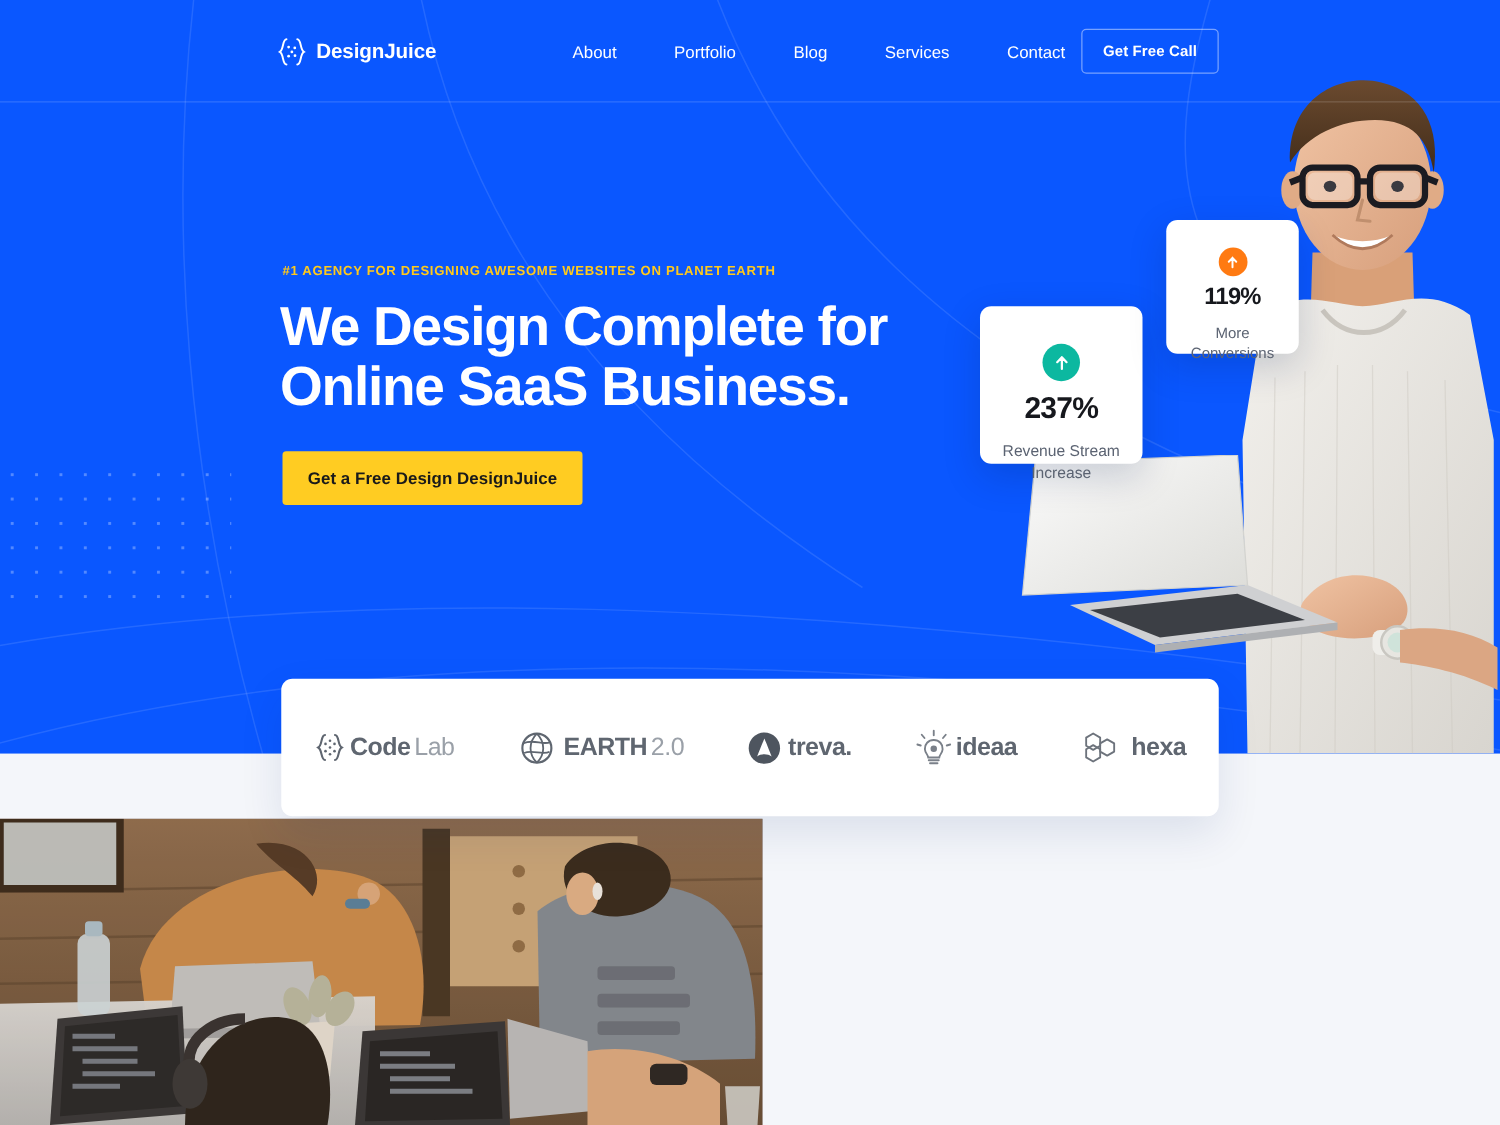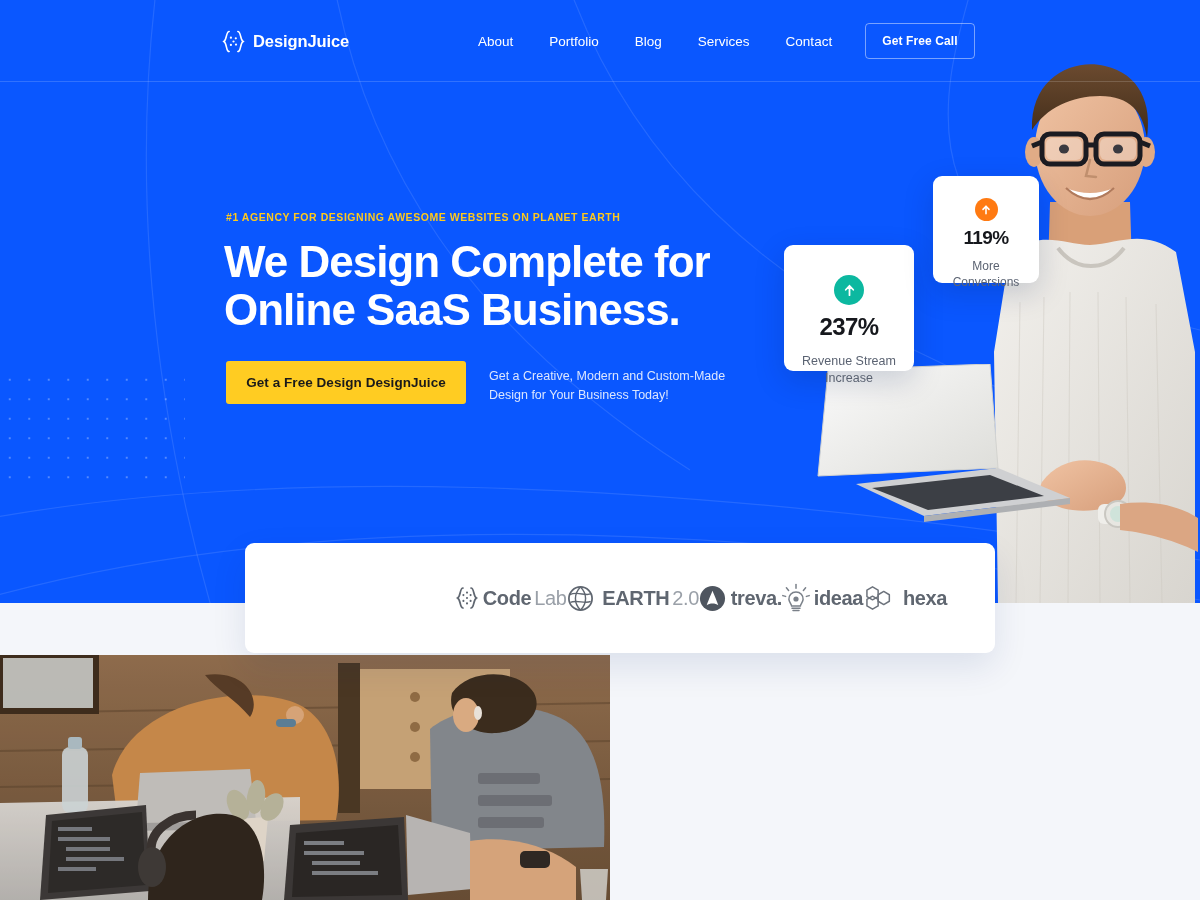--- a/index.html
+++ b/index.html
@@ -30,21 +30,21 @@
     z-index:8;
   }
   .logo-wrap {
     position:absolute; left:221px; top:29px;
     display:flex; align-items:center; gap:7px;
   }
   .logo-mark { width:25px; height:25px; display:block; }
   .logo-text {
     color:#fff; font-size:16.5px; font-weight:bold; letter-spacing:-0.1px;
   }
-  .nav { position:absolute; left:463px; top:33px; display:flex; gap:6px; }
+  .nav { position:absolute; left:443px; top:33px; display:flex; gap:16px; }
   .nav a {
     color:#fff; font-size:13.5px; text-decoration:none; font-weight:500;
     padding:0 15px; line-height:18px; white-space:nowrap;
   }
   .cta-outline {
     position:absolute; left:865px; top:23px; width:110px; height:36px;
     border:1px solid rgba(255,255,255,.45); border-radius:4px;
     color:#fff; font-size:12px; font-weight:bold;
     display:flex; align-items:center; justify-content:center;
     letter-spacing:.1px; background:transparent; cursor:pointer;
@@ -97,22 +97,22 @@
 
   
   .person { position:absolute; left:980px; top:52px; width:220px; height:551px; overflow:hidden; }
   .laptop { position:absolute; left:812px; top:364px; width:265px; height:168px; }
 
   
   .logos-card {
     position:absolute; left:225px; top:543px; width:750px; height:110px;
     background:#fff; border-radius:9px;
     box-shadow:0 14px 34px rgba(10,40,110,.10);
-    display:flex; align-items:center; justify-content:flex-end;
-    padding:0 48px; z-index:9;margin-left:20px;
+    display:flex; align-items:center; justify-content:space-between;
+    padding:0 26px; z-index:9;
   }
   .logo-item { display:flex; align-items:center; gap:3px; color:#5f6670; }
   .logo-name { font-size:20px; font-weight:bold; letter-spacing:-.4px; color:#5f6670; }
   .logo-name.light { font-weight:normal; color:#9aa0a8; }
 
   
   .bottom { position:absolute; left:0; top:603px; width:1200px; height:297px; background:#f4f6fa; }
   .work-photo {
     position:absolute; left:0; top:655px; width:610px; height:245px; overflow:hidden;
     background:#6d5544;
@@ -255,21 +255,20 @@
 
       <button class="cta-outline">Get Free Call</button>
     </header>
 
     <div class="eyebrow">#1 Agency For Designing Awesome Websites On Planet Earth</div>
     <h1 class="headline">
       <span>We Design Complete for</span><br>
       <span>Online SaaS Business.</span>
     </h1>
     <button class="btn-yellow">Get a Free Design DesignJuice</button>
-    <p class="sub-copy">Get a Creative, Modern and Custom-Made Design for Your Business Today!</p>
 
     <div class="stat-card stat-a">
       <div class="stat-top">
         <span class="ring ring-teal">
           <svg class="arrow-up" width="15" height="15" viewBox="0 0 16 16">
             <path d="M8 3 L8 13 M8 3 L4 7.2 M8 3 L12 7.2" stroke="#fff" stroke-width="1.9" fill="none" stroke-linecap="round" stroke-linejoin="round"></path>
           </svg>
         </span>
         <span class="stat-num">237%</span>
       </div>

